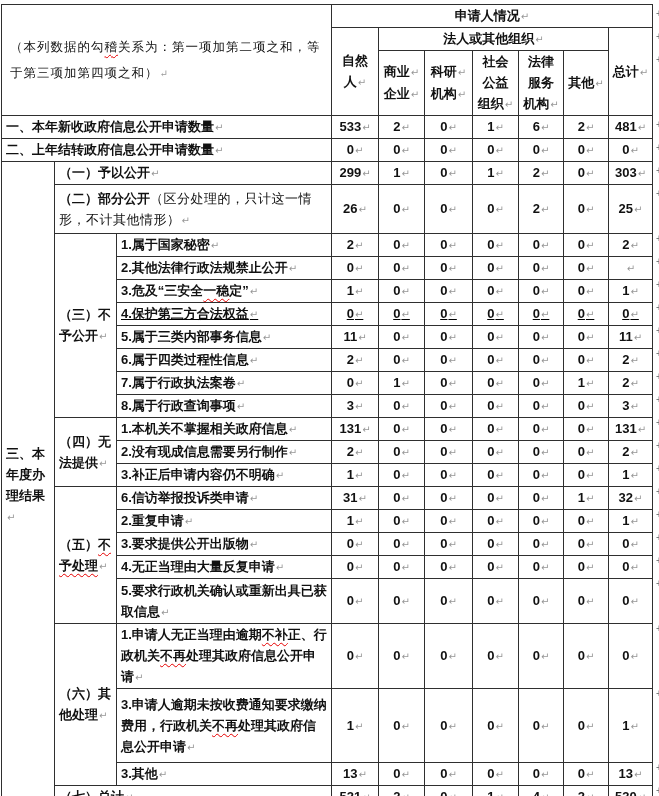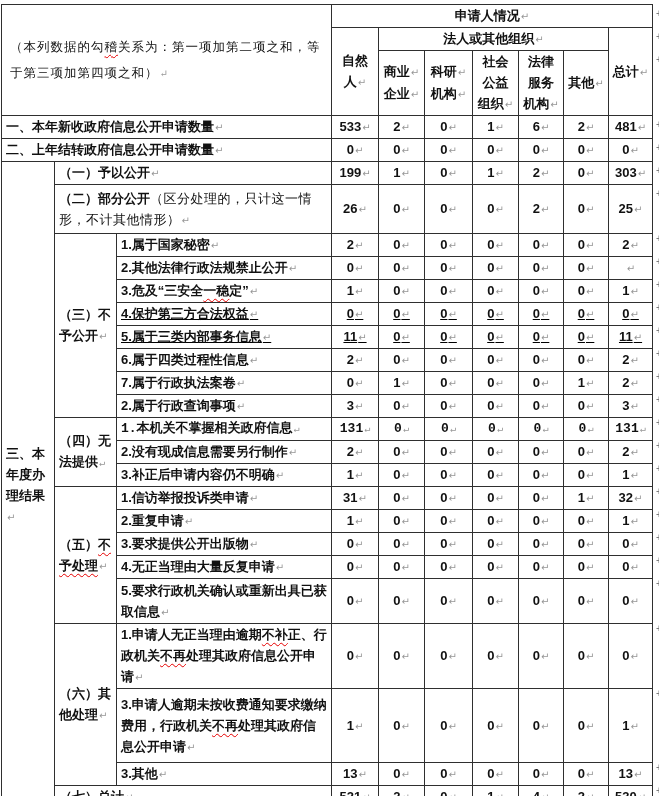--- a/index.html
+++ b/index.html
@@ -118,21 +118,21 @@
           <td class="num"><span>0</span><span class="mark">↵</span></td>
           <td class="num"><span>0</span><span class="mark">↵</span></td>
           <td class="num"><span>0</span><span class="mark">↵</span></td>
           <td class="num"><span>0</span><span class="mark">↵</span></td>
           <td class="num"><span>0</span><span class="mark">↵</span></td>
           <td class="num"><span>0</span><span class="mark">↵</span></td>
         </tr>
         <tr style="height: 22px;">
           <td class="lbl" rowspan="22"><span>三、本年度办理结果</span><span class="mark">↵</span></td>
           <td class="lbl" colspan="2"><span>（一）予以公开</span><span class="mark">↵</span></td>
-          <td class="num"><span>199</span><span class="mark">↵</span></td>
+          <td class="num"><span>299</span><span class="mark">↵</span></td>
           <td class="num"><span>1</span><span class="mark">↵</span></td>
           <td class="num"><span>0</span><span class="mark">↵</span></td>
           <td class="num"><span>1</span><span class="mark">↵</span></td>
           <td class="num"><span>2</span><span class="mark">↵</span></td>
           <td class="num"><span>0</span><span class="mark">↵</span></td>
           <td class="num"><span>303</span><span class="mark">↵</span></td>
         </tr>
         <tr style="height: 49px; margin-top: 8px;">
           <td class="lbl" colspan="2"><span>（二）部分公开</span><span class="kai">（区分处理的，只计这一情形，不计其他情形）</span><span class="mark">↵</span></td>
           <td class="num"><span>26</span><span class="mark">↵</span></td>
@@ -177,21 +177,21 @@
         <tr style="height: 22px; text-decoration: underline;">
           <td class="lbl" colspan="1"><span>4.保护第三方合法权益</span><span class="mark">↵</span></td>
           <td class="num"><span>0</span><span class="mark">↵</span></td>
           <td class="num"><span>0</span><span class="mark">↵</span></td>
           <td class="num"><span>0</span><span class="mark">↵</span></td>
           <td class="num"><span>0</span><span class="mark">↵</span></td>
           <td class="num"><span>0</span><span class="mark">↵</span></td>
           <td class="num"><span>0</span><span class="mark">↵</span></td>
           <td class="num"><span>0</span><span class="mark">↵</span></td>
         </tr>
-        <tr style="height: 22px; text-decoration: underline;">
+        <tr style="height: 22px;">
           <td class="lbl" colspan="1"><span>5.属于三类内部事务信息</span><span class="mark">↵</span></td>
           <td class="num"><span>11</span><span class="mark">↵</span></td>
           <td class="num"><span>0</span><span class="mark">↵</span></td>
           <td class="num"><span>0</span><span class="mark">↵</span></td>
           <td class="num"><span>0</span><span class="mark">↵</span></td>
           <td class="num"><span>0</span><span class="mark">↵</span></td>
           <td class="num"><span>0</span><span class="mark">↵</span></td>
           <td class="num"><span>11</span><span class="mark">↵</span></td>
         </tr>
         <tr style="height: 22px;">
@@ -208,30 +208,30 @@
           <td class="lbl" colspan="1"><span>7.属于行政执法案卷</span><span class="mark">↵</span></td>
           <td class="num"><span>0</span><span class="mark">↵</span></td>
           <td class="num"><span>1</span><span class="mark">↵</span></td>
           <td class="num"><span>0</span><span class="mark">↵</span></td>
           <td class="num"><span>0</span><span class="mark">↵</span></td>
           <td class="num"><span>0</span><span class="mark">↵</span></td>
           <td class="num"><span>1</span><span class="mark">↵</span></td>
           <td class="num"><span>2</span><span class="mark">↵</span></td>
         </tr>
         <tr style="height: 22px;">
-          <td class="lbl" colspan="1"><span>2.属于行政查询事项</span><span class="mark">↵</span></td>
+          <td class="lbl" colspan="1"><span>8.属于行政查询事项</span><span class="mark">↵</span></td>
           <td class="num"><span>3</span><span class="mark">↵</span></td>
           <td class="num"><span>0</span><span class="mark">↵</span></td>
           <td class="num"><span>0</span><span class="mark">↵</span></td>
           <td class="num"><span>0</span><span class="mark">↵</span></td>
           <td class="num"><span>0</span><span class="mark">↵</span></td>
           <td class="num"><span>0</span><span class="mark">↵</span></td>
           <td class="num"><span>3</span><span class="mark">↵</span></td>
         </tr>
-        <tr style="height: 22px; font-family: Liberation Mono, monospace;">
+        <tr style="height: 22px;">
           <td class="lbl" rowspan="3"><span>（四）无法提供</span><span class="mark">↵</span></td>
           <td class="lbl" colspan="1"><span>1.本机关不掌握相关政府信息</span><span class="mark">↵</span></td>
           <td class="num"><span>131</span><span class="mark">↵</span></td>
           <td class="num"><span>0</span><span class="mark">↵</span></td>
           <td class="num"><span>0</span><span class="mark">↵</span></td>
           <td class="num"><span>0</span><span class="mark">↵</span></td>
           <td class="num"><span>0</span><span class="mark">↵</span></td>
           <td class="num"><span>0</span><span class="mark">↵</span></td>
           <td class="num"><span>131</span><span class="mark">↵</span></td>
         </tr>
@@ -250,21 +250,21 @@
           <td class="num"><span>1</span><span class="mark">↵</span></td>
           <td class="num"><span>0</span><span class="mark">↵</span></td>
           <td class="num"><span>0</span><span class="mark">↵</span></td>
           <td class="num"><span>0</span><span class="mark">↵</span></td>
           <td class="num"><span>0</span><span class="mark">↵</span></td>
           <td class="num"><span>0</span><span class="mark">↵</span></td>
           <td class="num"><span>1</span><span class="mark">↵</span></td>
         </tr>
         <tr style="height: 22px;">
           <td class="lbl" rowspan="5"><span>（五）</span><span class="sq">不予处理</span><span class="mark">↵</span></td>
-          <td class="lbl" colspan="1"><span>1.信访举报投诉类申请</span><span class="mark">↵</span></td>
+          <td class="lbl" colspan="1"><span>6.信访举报投诉类申请</span><span class="mark">↵</span></td>
           <td class="num"><span>31</span><span class="mark">↵</span></td>
           <td class="num"><span>0</span><span class="mark">↵</span></td>
           <td class="num"><span>0</span><span class="mark">↵</span></td>
           <td class="num"><span>0</span><span class="mark">↵</span></td>
           <td class="num"><span>0</span><span class="mark">↵</span></td>
           <td class="num"><span>1</span><span class="mark">↵</span></td>
           <td class="num"><span>32</span><span class="mark">↵</span></td>
         </tr>
         <tr style="height: 22px;">
           <td class="lbl" colspan="1"><span>2.重复申请</span><span class="mark">↵</span></td>

